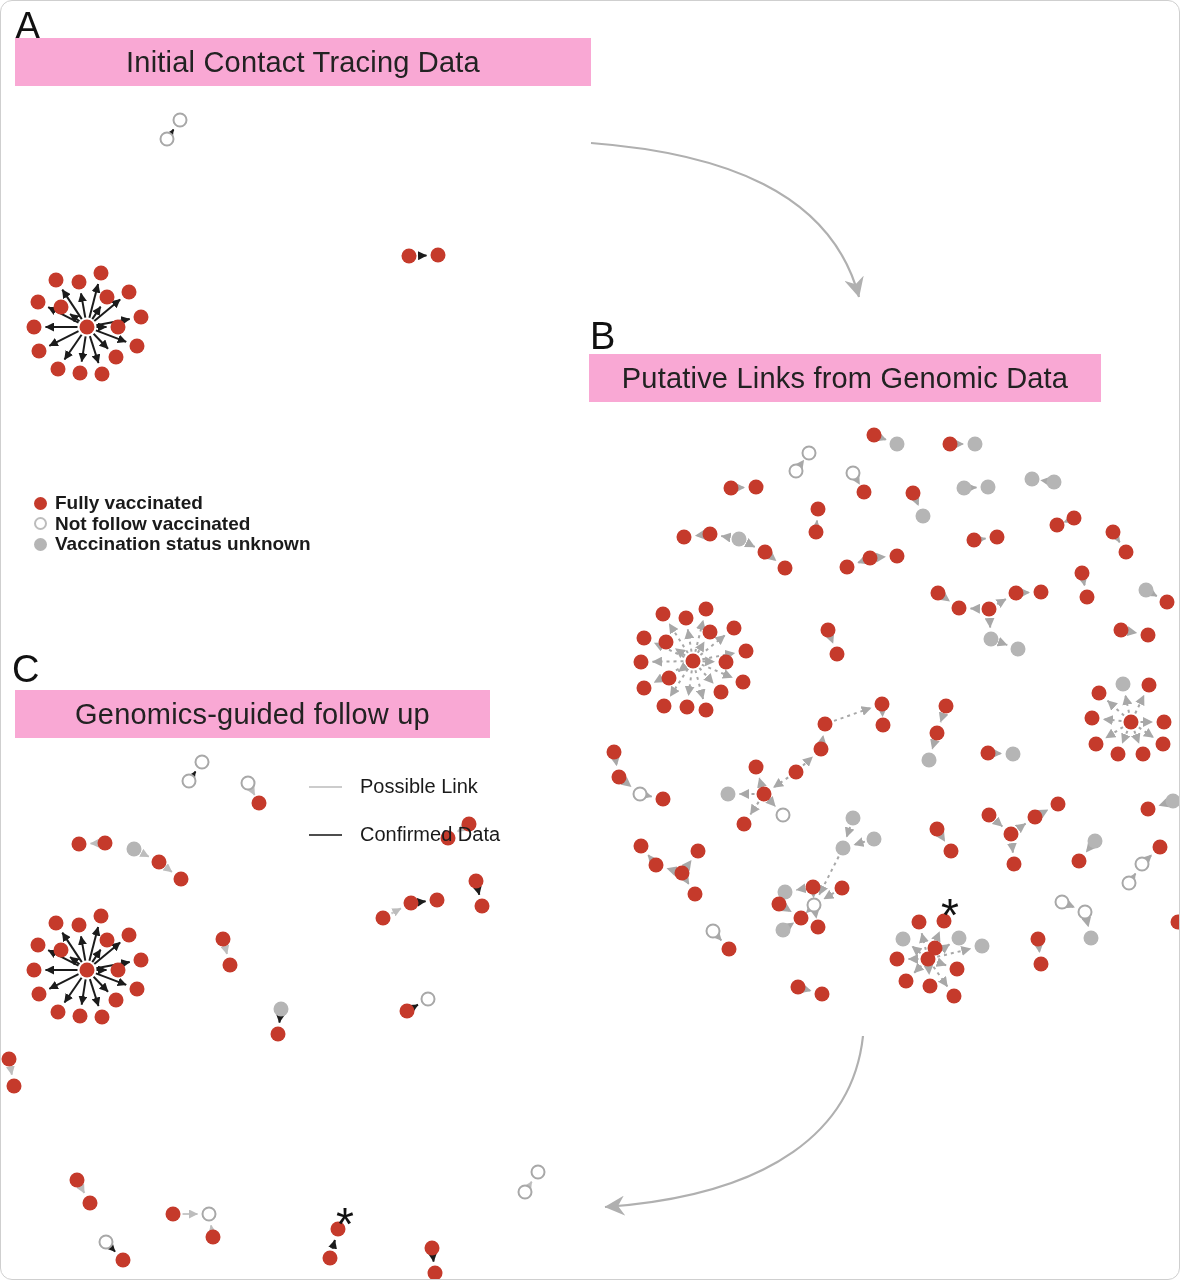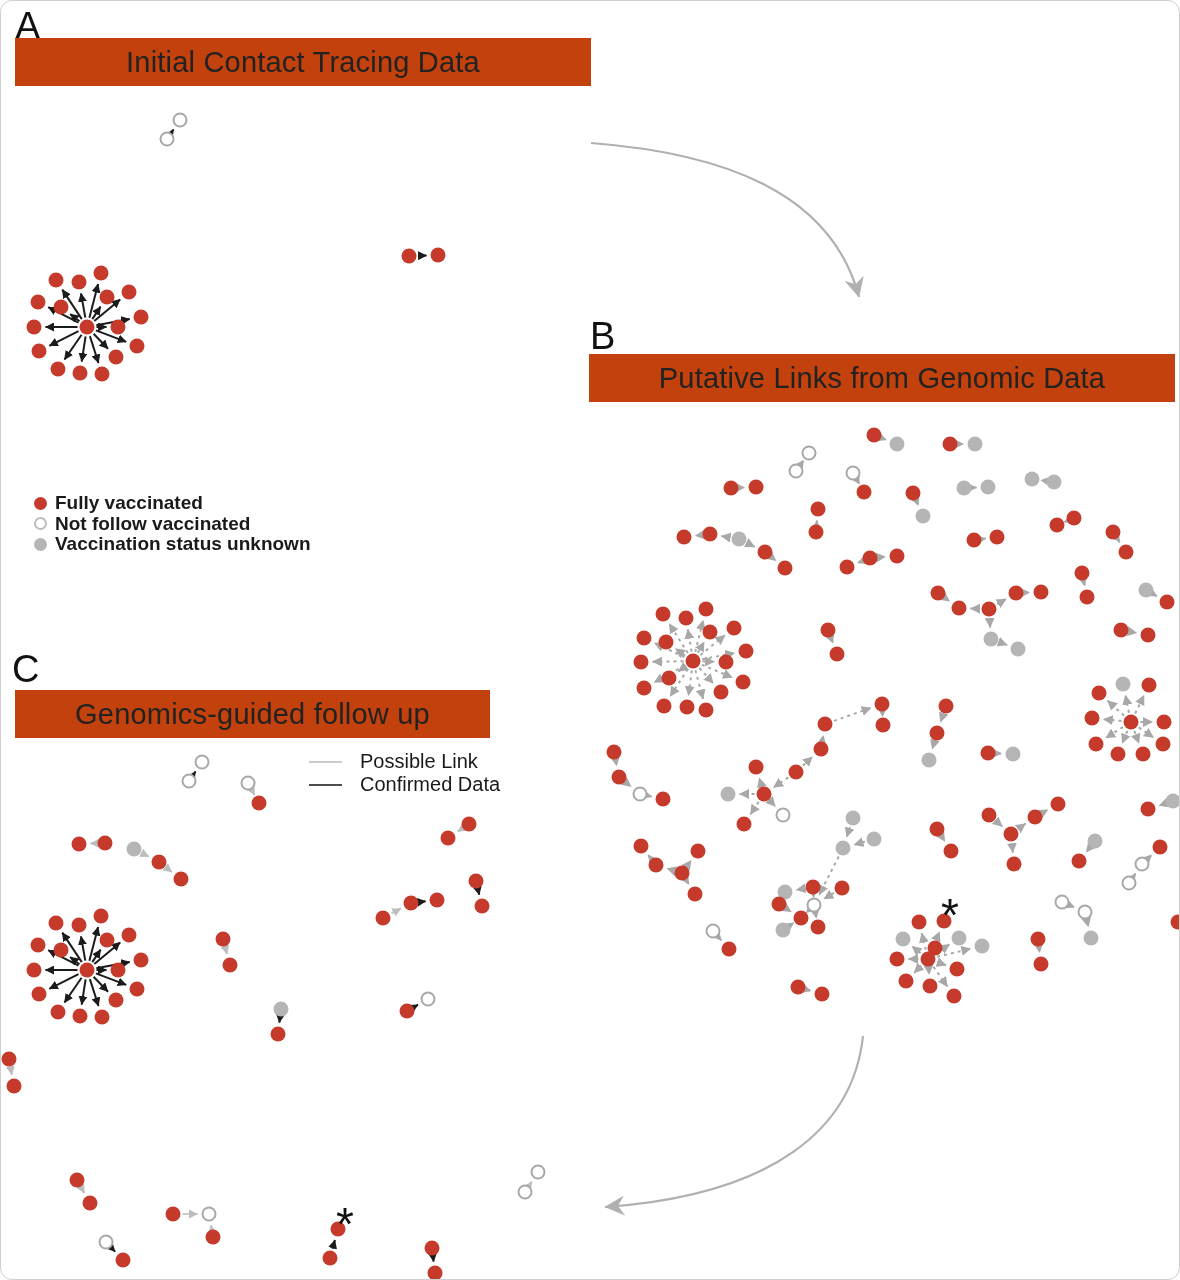--- a/index.html
+++ b/index.html
@@ -10,35 +10,35 @@
   }
   #net{position:absolute;left:0;top:0;width:1180px;height:1280px;}
   .panel-label{
     position:absolute;font-size:38px;color:#111;line-height:1;
     font-family:"Liberation Sans",sans-serif;
   }
   .label-a{left:14px;top:6px;}
   .label-b{left:589px;top:316px;}
   .label-c{left:11px;top:649px;}
   .banner{
-    position:absolute;height:48px;background:#c2410c;
+    position:absolute;height:48px;background:#f9a8d4;
     display:flex;align-items:center;justify-content:center;
     font-size:29px;color:#222;letter-spacing:0.2px;
   }
   .banner-a{left:14px;top:37px;width:576px;}
-  .banner-b{left:588px;top:353px;width:586px;justify-content:center;}
+  .banner-b{left:588px;top:353px;width:512px;justify-content:center;}
   .banner-c{left:14px;top:689px;width:475px;}
   .node-legend{position:absolute;left:33px;top:492px;font-weight:bold;}
   .legend-row{display:flex;align-items:center;height:20.5px;font-size:19px;color:#1a1a1a;}
   .dot{width:13px;height:13px;border-radius:50%;margin-right:8px;flex:0 0 auto;box-sizing:border-box;}
   .dot-red{background:#c53a2b;}
   .dot-open{background:#fff;border:2px solid #bcbcbc;}
   .dot-gray{background:#b5b5b5;}
   .link-legend{position:absolute;left:308px;top:749px;}
-  .link-row{display:flex;align-items:center;height:23px;font-size:20px;color:#1a1a1a;}
+  .link-row{display:flex;align-items:center;height:23px;font-size:20px;color:#1a1a1a;margin-top:25px;}
   .line-sample{width:33px;height:0;margin-right:18px;flex:0 0 auto;}
   .line-possible{border-top:2px solid #cccccc;}
   .line-confirmed{border-top:2px solid #4d4d4d;}
 </style>
 </head>
 <body>
 
 <div class="figure">
 
   <svg id="net" viewBox="0 0 1180 1280" xmlns="http://www.w3.org/2000/svg">

